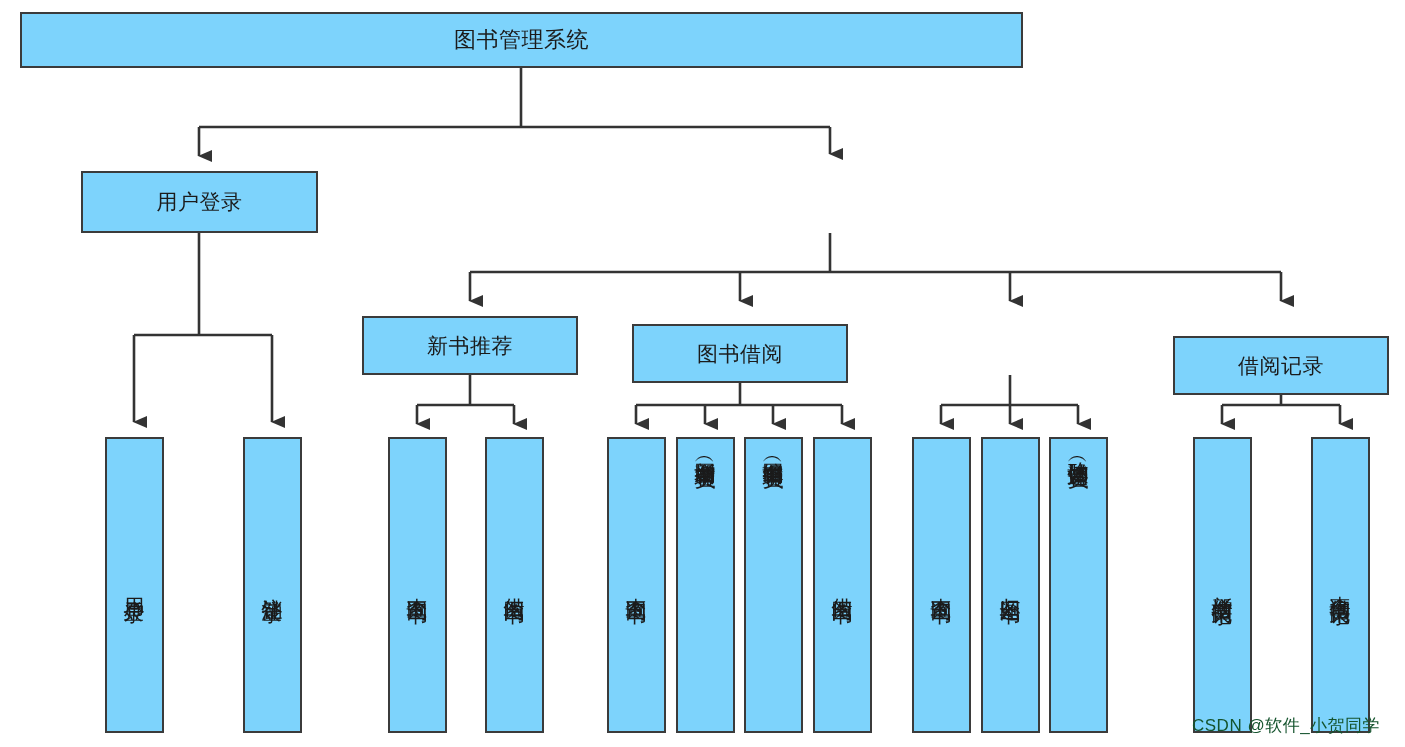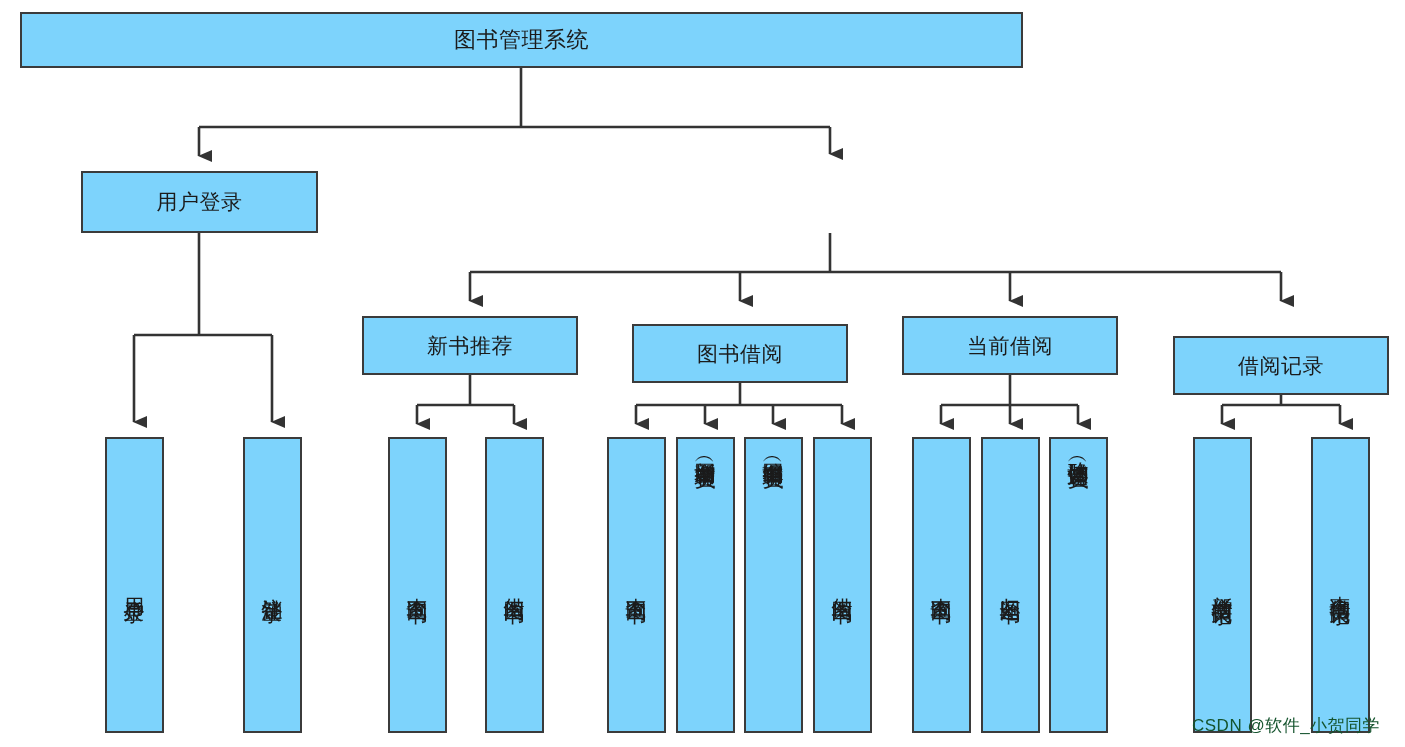--- a/index.html
+++ b/index.html
@@ -145,23 +145,20 @@
 
 
   <div class="node horiz" style="left:362px; top:316px; width:216px; height:59px;align-items:center;">
     <span class="lbl">新书推荐</span>
   </div>
 
   <div class="node horiz" style="left:632px; top:316px; width:216px; height:59px;margin-top:8px;">
     <span class="lbl">图书借阅</span>
   </div>
 
-  <div class="node horiz" style="left:902px; top:316px; width:216px; height:59px;">
-    <span class="lbl">当前借阅</span>
-  </div>
 
   <div class="node horiz" style="left:1173px; top:336px; width:216px; height:59px;">
     <span class="lbl">借阅记录</span>
   </div>
 
   <div class="node vert centered" style="left:105px; top:437px; width:59px; height:296px;">
     <span class="lbl">用户登录</span>
   </div>
 
   <div class="node vert centered" style="left:243px; top:437px; width:59px; height:296px;">

